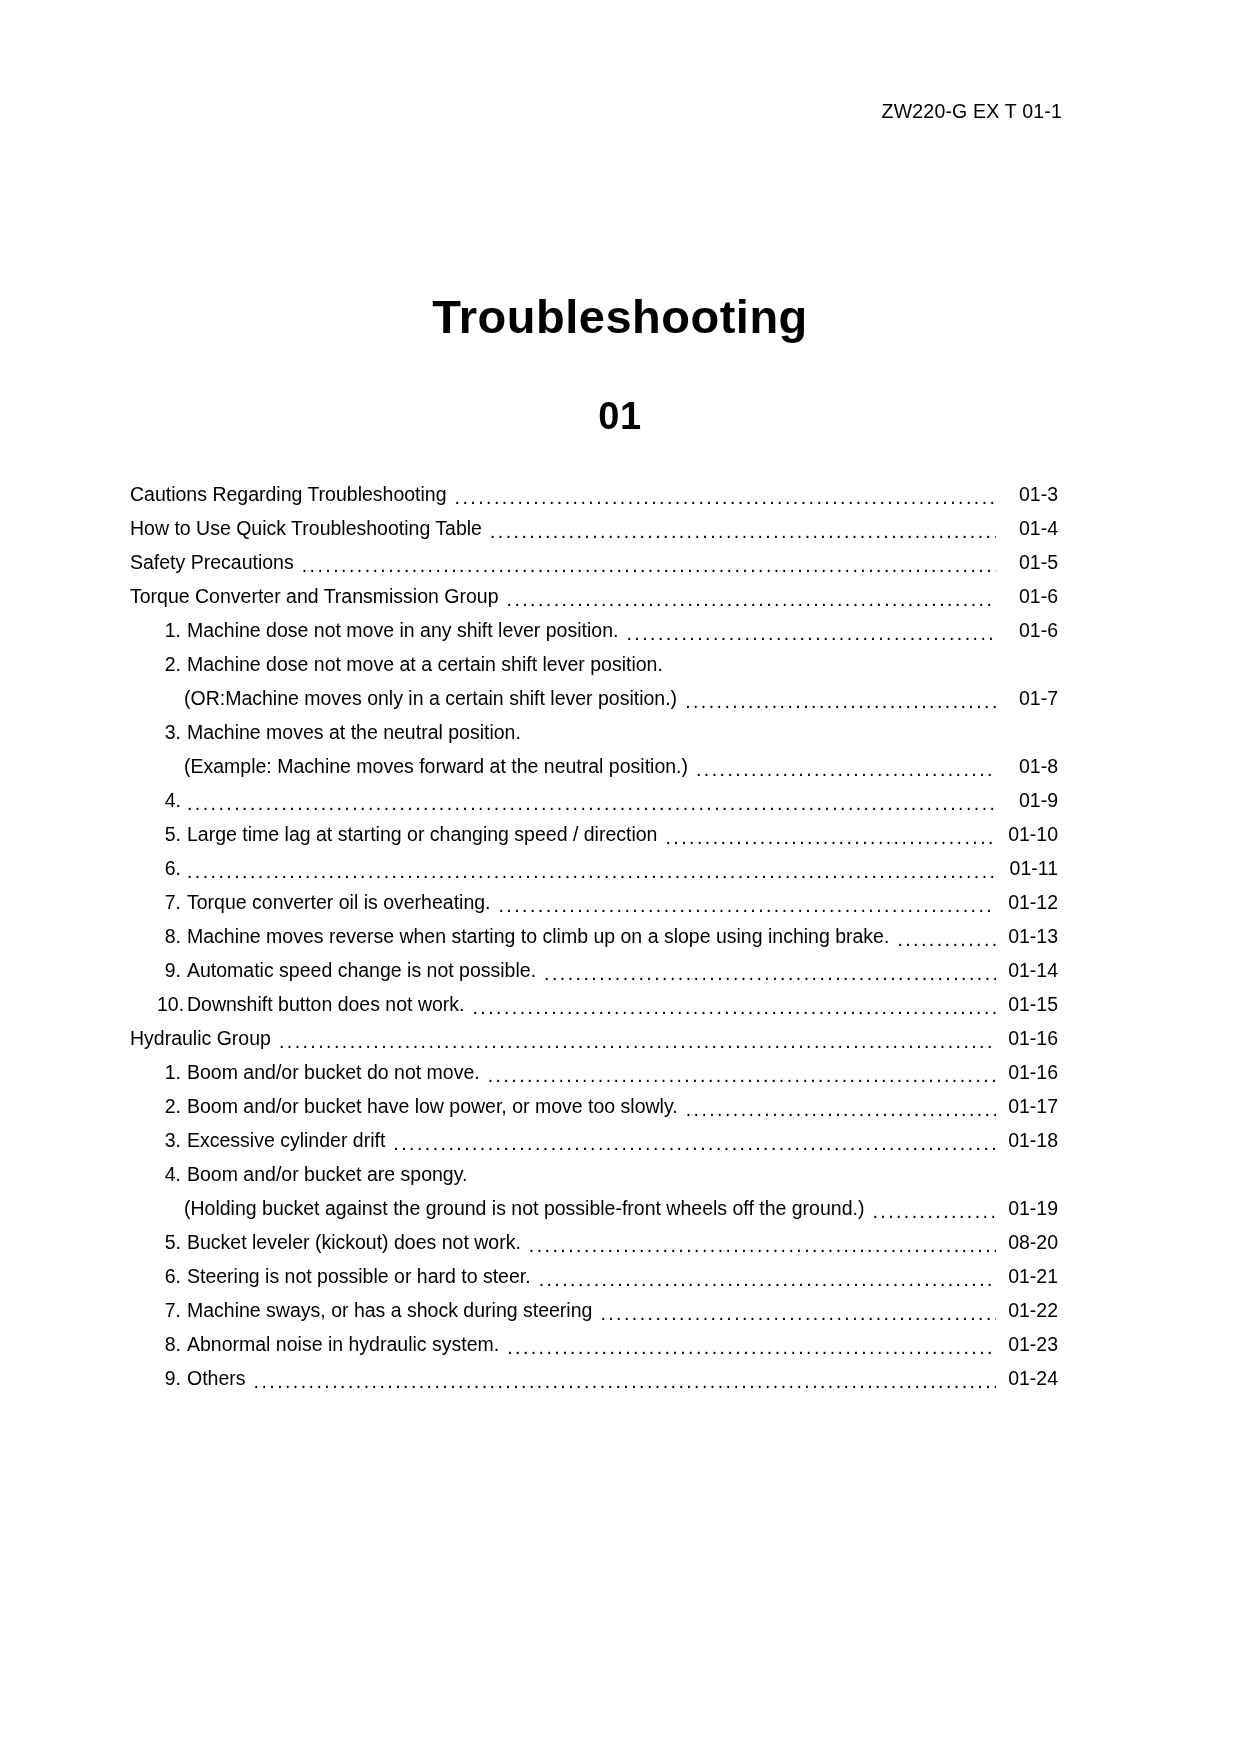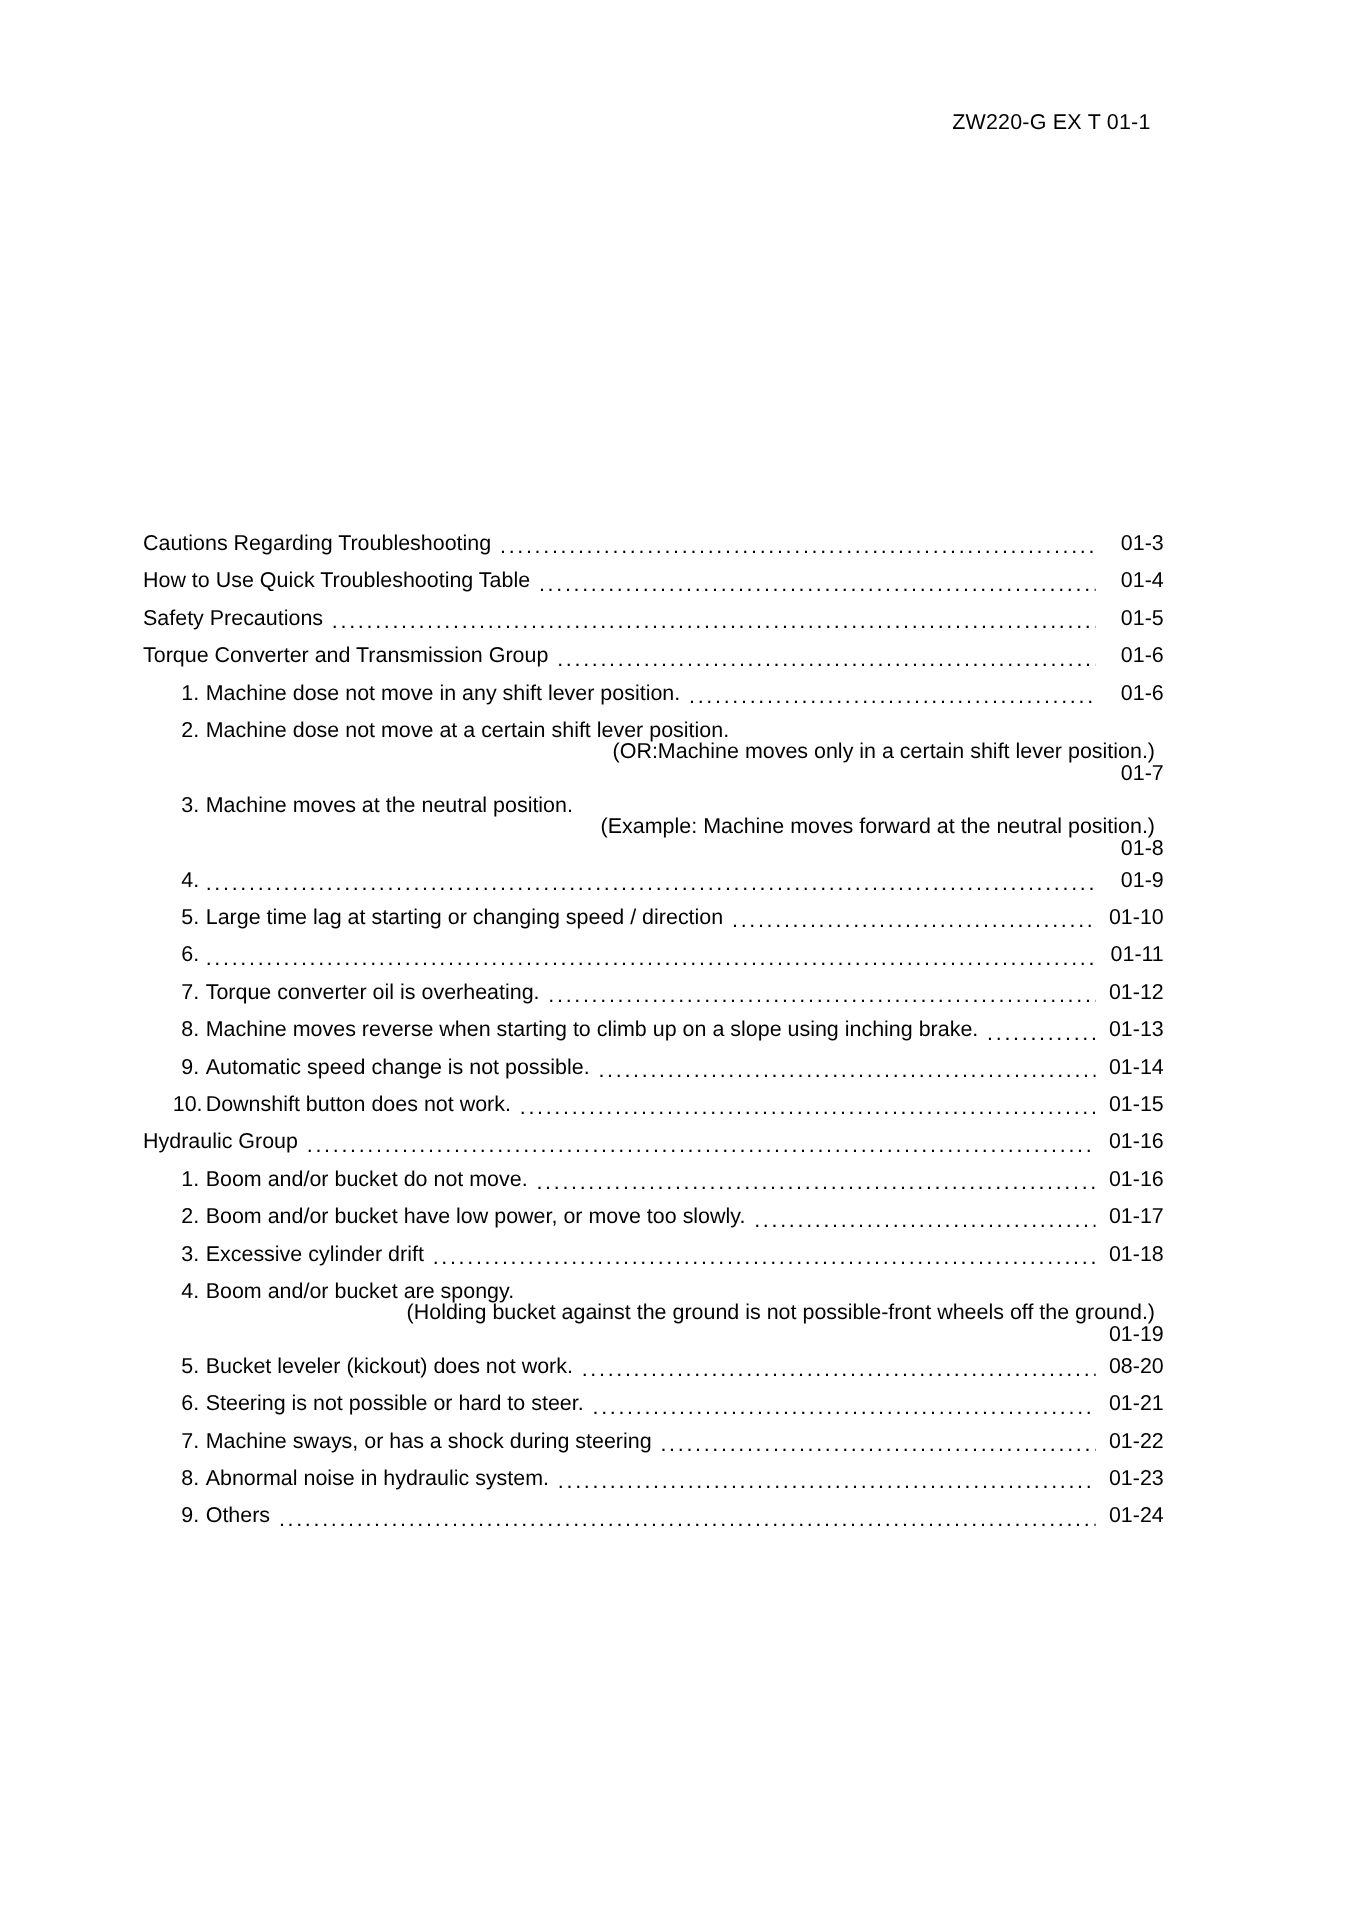--- a/index.html
+++ b/index.html
@@ -19,21 +19,21 @@
     height: 1755px;
     background: #ffffff;
     margin: 0 auto;
     overflow: hidden;
   }
 
   
   .page-header {
     position: absolute;
     top: 100px;
-    right: 16px;
+    right: 0;
     left: 0;
     padding-right: 178px;
     text-align: right;
     font-size: 19.5px;
     letter-spacing: 0.2px;
     color: #000;
   }
 
   
   .title-block {
@@ -105,29 +105,33 @@
     min-width: 62px;
   }
   
   .toc-row.nolead .leader::after { content: ""; }
   .toc-row.nolead .page-no { visibility: hidden; }
 
   
   .lvl0 { padding-left: 0px; }
   .lvl1 { padding-left: 33px; }
   .lvl1 .num { width: 30px; }
-  .lvl2 { padding-left: 54px; flex-direction: column; }
+  .lvl2 { padding-left: 54px; }
 </style>
 </head>
 <body>
 
 <div class="page">
 
   <div class="page-header">ZW220-G EX T 01-1</div>
 
+  <div class="title-block">
+    <h1 class="doc-title">Troubleshooting</h1>
+    <div class="doc-number">01</div>
+  </div>
 
   <div class="toc" id="toc-container">
       <div class="toc-row lvl0">
         <span class="num"></span>
         <span class="label">Cautions Regarding Troubleshooting</span>
         <span class="leader"></span>
         <span class="page-no">01-3</span>
       </div>
       <div class="toc-row lvl0">
         <span class="num"></span>

